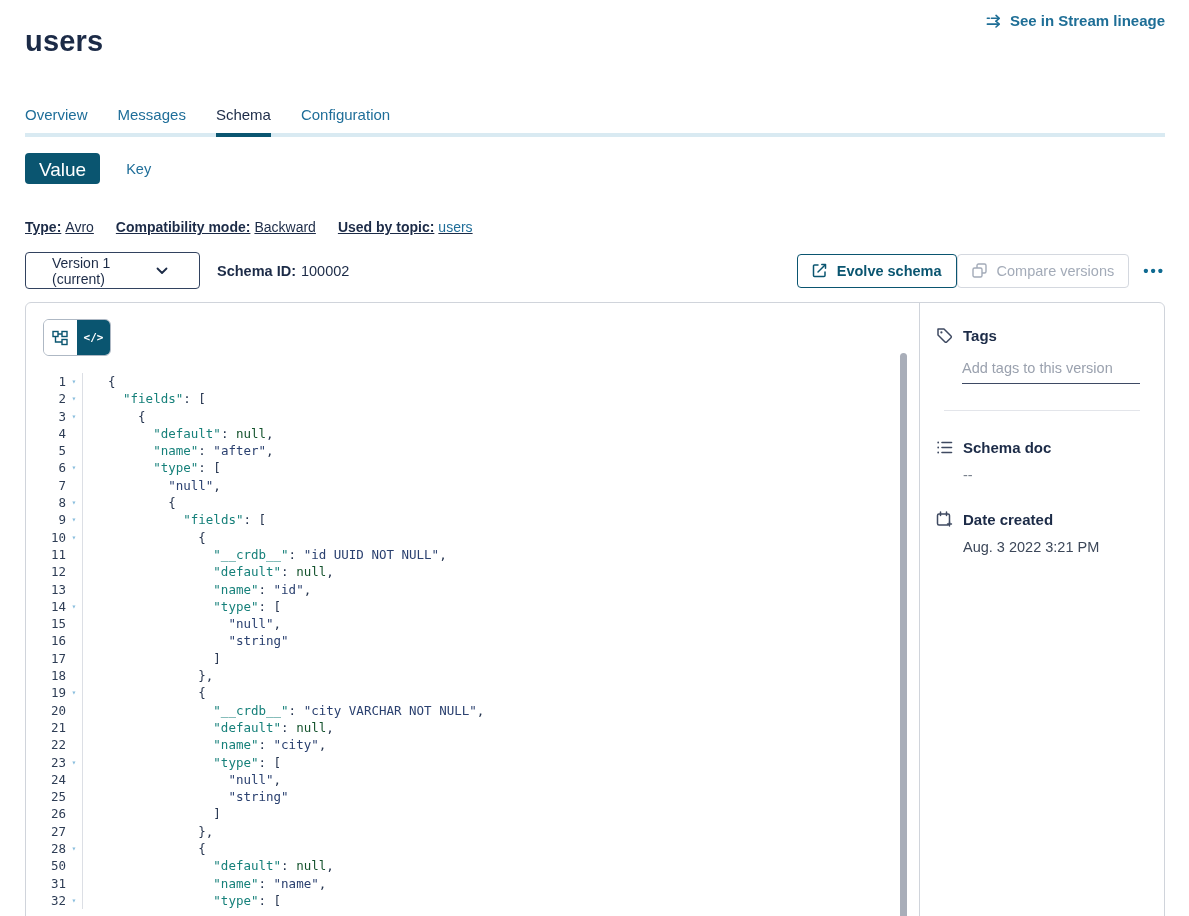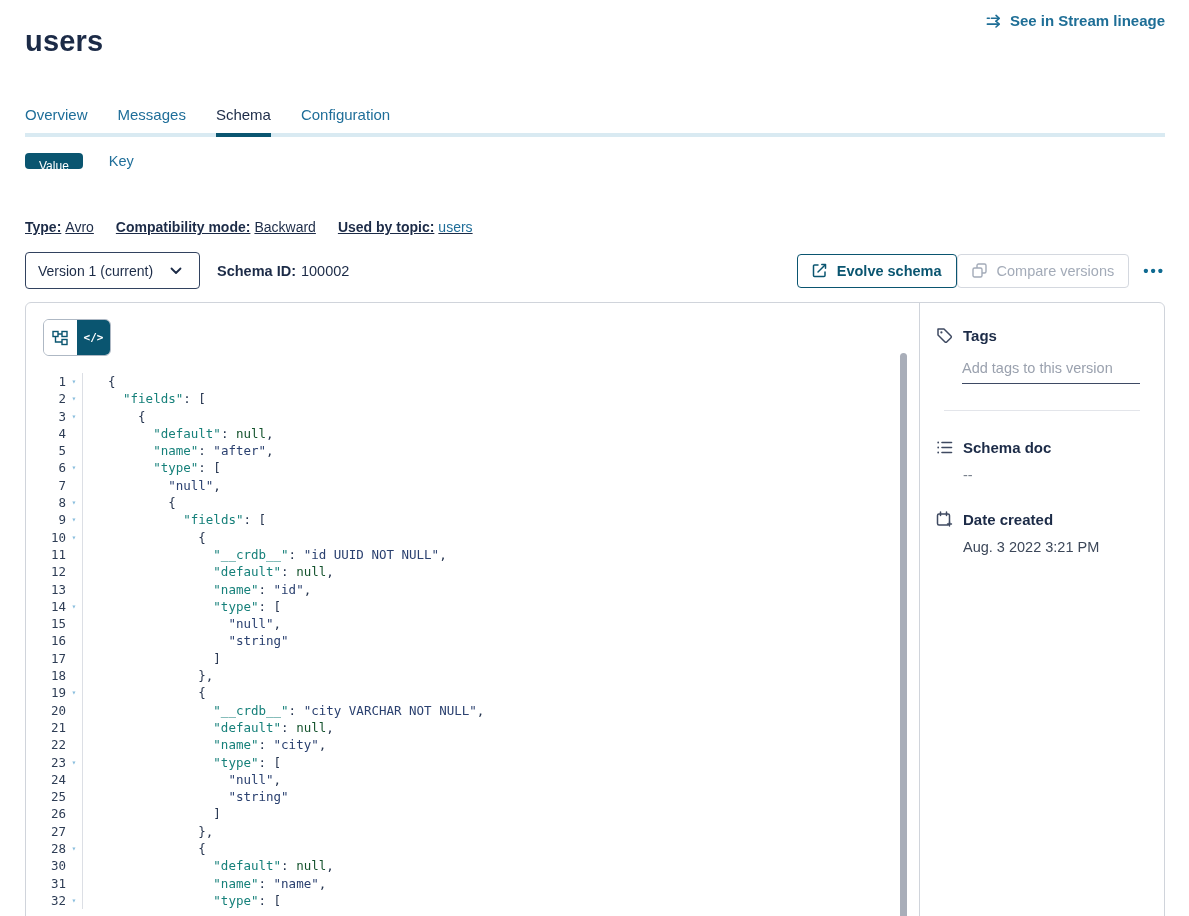--- a/index.html
+++ b/index.html
@@ -14,34 +14,34 @@
 
   
   .tabbar{position:absolute;top:106px;left:25px;width:1140px;height:31px;display:flex;gap:30px;}
   .tabbar::after{content:'';position:absolute;top:27px;left:0;right:0;height:4px;background:#d9eaf2;}
   .tab{position:relative;font-size:15px;color:#1f6e99;cursor:pointer;padding-bottom:9px;}
   .tab.active{color:#1c2b47;font-weight:500;}
   .tab.active::after{content:'';position:absolute;top:27px;left:0;right:0;height:4px;background:#0a5570;z-index:1;}
 
   
   .vk{position:absolute;top:153px;left:25px;display:flex;align-items:center;gap:26px;}
-  .vk .valbtn{background:#0a5570;color:#fff;font-size:12px;border:none;border-radius:4px;
-              padding:6px 14px;height:16px;cursor:pointer;font-family:inherit;}
+  .vk .valbtn{background:#0a5570;color:#fff;font-size:19px;border:none;border-radius:4px;
+              padding:6px 14px;height:31px;cursor:pointer;font-family:inherit;}
   .vk .keylink{color:#1f6e99;font-size:14.5px;cursor:pointer;}
 
   
   .meta{position:absolute;top:219px;left:25px;font-size:14px;display:flex;gap:22px;text-decoration:underline;}
   .meta b{font-weight:700;}
   .meta .lbl{margin-right:4px;}
   .meta a{color:#1f6e99;text-decoration:none;cursor:pointer;}
 
   
   .controls{position:absolute;top:252px;left:25px;width:1140px;display:flex;align-items:center;}
   .select{width:175px;height:37px;border:1px solid #32425f;border-radius:4px;display:flex;
-          align-items:center;justify-content:space-between;padding:0 12px;font-size:14px;
+          align-items:center;justify-content:space-between;padding:0 26px;font-size:14px;
           cursor:pointer;background:#fff;box-sizing:border-box;}
   .schemaid{margin-left:17px;font-size:14.5px;}
   .schemaid b{font-weight:700;margin-right:5px;}
   .spacer{flex:1;}
   .btn{display:flex;align-items:center;gap:8px;height:34px;border-radius:4px;background:#fff;
        font-size:14.5px;padding:0 14px;cursor:pointer;font-family:inherit;box-sizing:border-box;}
   .btn.disabled{border:1px solid #d4d8df;color:#a3abb8;font-weight:500;cursor:default;}
   .btn.primary{border:1.5px solid #0a5570;color:#0a5570;font-weight:700;margin-left:19px;}
   .more{margin-left:14px;color:#0f6a91;font-size:15px;font-weight:700;letter-spacing:2px;cursor:pointer;}
 
@@ -191,21 +191,21 @@
           <div class="cl"><span class="ln">19</span><span class="fold">▾</span><span class="lc" style="padding-left: calc(12ch + 25px);"><span class="tk-p">{</span></span></div>
           <div class="cl"><span class="ln">20</span><span class="fold"></span><span class="lc" style="padding-left: calc(14ch + 25px);"><span class="tk-k">"__crdb__"</span><span class="tk-p">: </span><span class="tk-s">"city VARCHAR NOT NULL"</span><span class="tk-p">,</span></span></div>
           <div class="cl"><span class="ln">21</span><span class="fold"></span><span class="lc" style="padding-left: calc(14ch + 25px);"><span class="tk-k">"default"</span><span class="tk-p">: </span><span class="tk-n">null</span><span class="tk-p">,</span></span></div>
           <div class="cl"><span class="ln">22</span><span class="fold"></span><span class="lc" style="padding-left: calc(14ch + 25px);"><span class="tk-k">"name"</span><span class="tk-p">: </span><span class="tk-s">"city"</span><span class="tk-p">,</span></span></div>
           <div class="cl"><span class="ln">23</span><span class="fold">▾</span><span class="lc" style="padding-left: calc(14ch + 25px);"><span class="tk-k">"type"</span><span class="tk-p">: [</span></span></div>
           <div class="cl"><span class="ln">24</span><span class="fold"></span><span class="lc" style="padding-left: calc(16ch + 25px);"><span class="tk-s">"null"</span><span class="tk-p">,</span></span></div>
           <div class="cl"><span class="ln">25</span><span class="fold"></span><span class="lc" style="padding-left: calc(16ch + 25px);"><span class="tk-s">"string"</span></span></div>
           <div class="cl"><span class="ln">26</span><span class="fold"></span><span class="lc" style="padding-left: calc(14ch + 25px);"><span class="tk-p">]</span></span></div>
           <div class="cl"><span class="ln">27</span><span class="fold"></span><span class="lc" style="padding-left: calc(12ch + 25px);"><span class="tk-p">},</span></span></div>
           <div class="cl"><span class="ln">28</span><span class="fold">▾</span><span class="lc" style="padding-left: calc(12ch + 25px);"><span class="tk-p">{</span></span></div>
-          <div class="cl"><span class="ln">30</span><span class="fold"></span><span class="lc" style="padding-left: calc(14ch + 25px);"><span class="tk-k">"default"</span><span class="tk-p">: </span><span class="tk-n">null</span><span class="tk-p">,</span></span></div>
+          <div class="cl"><span class="ln">50</span><span class="fold"></span><span class="lc" style="padding-left: calc(14ch + 25px);"><span class="tk-k">"default"</span><span class="tk-p">: </span><span class="tk-n">null</span><span class="tk-p">,</span></span></div>
           <div class="cl"><span class="ln">31</span><span class="fold"></span><span class="lc" style="padding-left: calc(14ch + 25px);"><span class="tk-k">"name"</span><span class="tk-p">: </span><span class="tk-s">"name"</span><span class="tk-p">,</span></span></div>
           <div class="cl"><span class="ln">32</span><span class="fold">▾</span><span class="lc" style="padding-left: calc(14ch + 25px);"><span class="tk-k">"type"</span><span class="tk-p">: [</span></span></div>
         </div>
       <div class="scroll-thumb"></div>
     </div>
 
     <div class="side-col">
       <div class="side-head">
         <span class="side-icon">
           <svg width="17" height="17" viewBox="0 0 17 17" fill="none" stroke="#3f4a61" stroke-width="1.5" stroke-linejoin="round">

